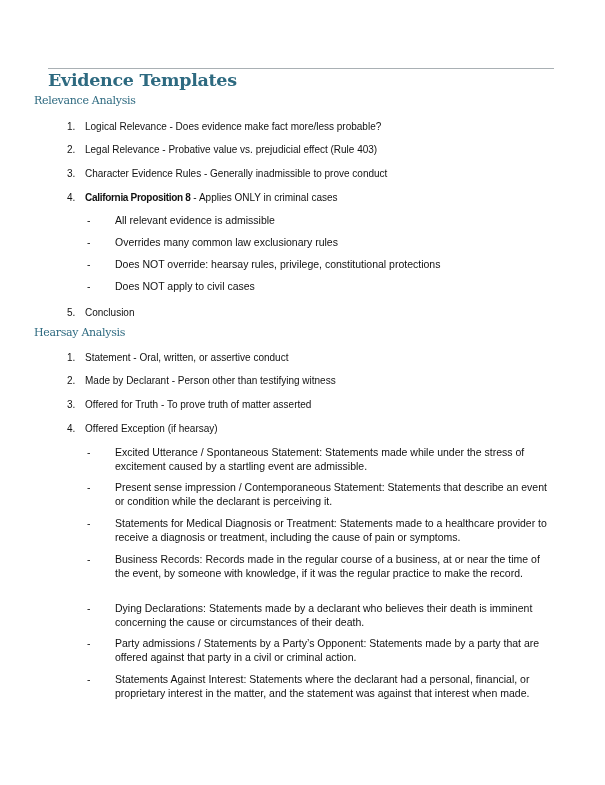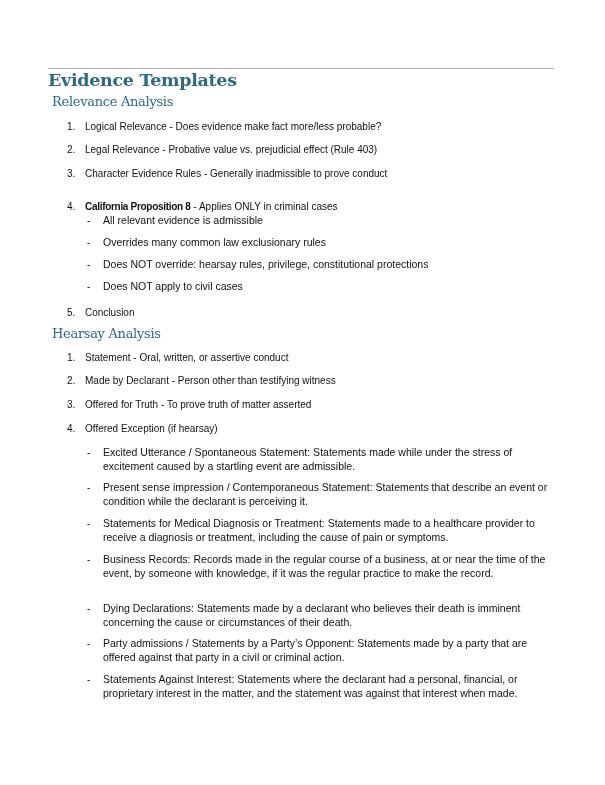--- a/index.html
+++ b/index.html
@@ -3,42 +3,42 @@
 <meta charset="utf-8">
 <style>
   html, body { margin: 0; padding: 0; background: #ffffff; }
   body { width: 605px; height: 785px; position: relative; overflow: hidden;
          font-family: "Liberation Sans", sans-serif; color: #111; }
   .rule { position: absolute; left: 48px; top: 68px; width: 506px; height: 0;
           border-top: 1px solid #a9b0b4; }
   .title { position: absolute; left: 48px; top: 70px; margin: 0;
            font-family: "DejaVu Serif", serif; font-weight: bold;
            font-size: 17.5px; color: #2e6a80; letter-spacing: -0.3px; }
-  .h2 { position: absolute; left: 52px; margin: 0;
+  .h2 { position: absolute; left: 34px; margin: 0;
         font-family: "DejaVu Serif", serif; font-weight: normal;
-        font-size: 13px; color: #2e6a80; letter-spacing: -0.3px; }
+        font-size: 11px; color: #2e6a80; letter-spacing: -0.3px; }
   .item { position: absolute; left: 67px; font-size: 10px; line-height: 13.5px; white-space: nowrap; }
   .item .num { display: inline-block; width: 18px; }
   .item b { font-weight: bold; letter-spacing: -0.3px; }
   .sub { position: absolute; left: 87px; width: 468px; font-size: 10.5px; line-height: 13.5px; }
   .sub .dash { position: absolute; left: 0; top: 0; }
-  .sub .txt { display: block; margin-left: 16px; }
+  .sub .txt { display: block; margin-left: 28px; }
 </style>
 </head>
 <body>
 
 <div class="rule"></div>
 <h1 class="title">Evidence Templates</h1>
 
 <h2 class="h2" style="top:94px">Relevance Analysis</h2>
 
 <div class="item" style="top:120px"><span class="num">1.</span><span>Logical Relevance - Does evidence make fact more/less probable?</span></div>
 <div class="item" style="top:143px"><span class="num">2.</span><span>Legal Relevance - Probative value vs. prejudicial effect (Rule 403)</span></div>
 <div class="item" style="top:167px"><span class="num">3.</span><span>Character Evidence Rules - Generally inadmissible to prove conduct</span></div>
-<div class="item" style="top:200px"><span class="num">4.</span><b>California Proposition 8</b><span> - Applies ONLY in criminal cases</span></div>
+<div class="item" style="top:191px"><span class="num">4.</span><b>California Proposition 8</b><span> - Applies ONLY in criminal cases</span></div>
 
 <div class="sub" style="top:214px">
     <span class="dash">-</span>
     <span class="txt">All relevant evidence is admissible</span>
   </div>
 <div class="sub" style="top:236px">
     <span class="dash">-</span>
     <span class="txt">Overrides many common law exclusionary rules</span>
   </div>
 <div class="sub" style="top:258px">

